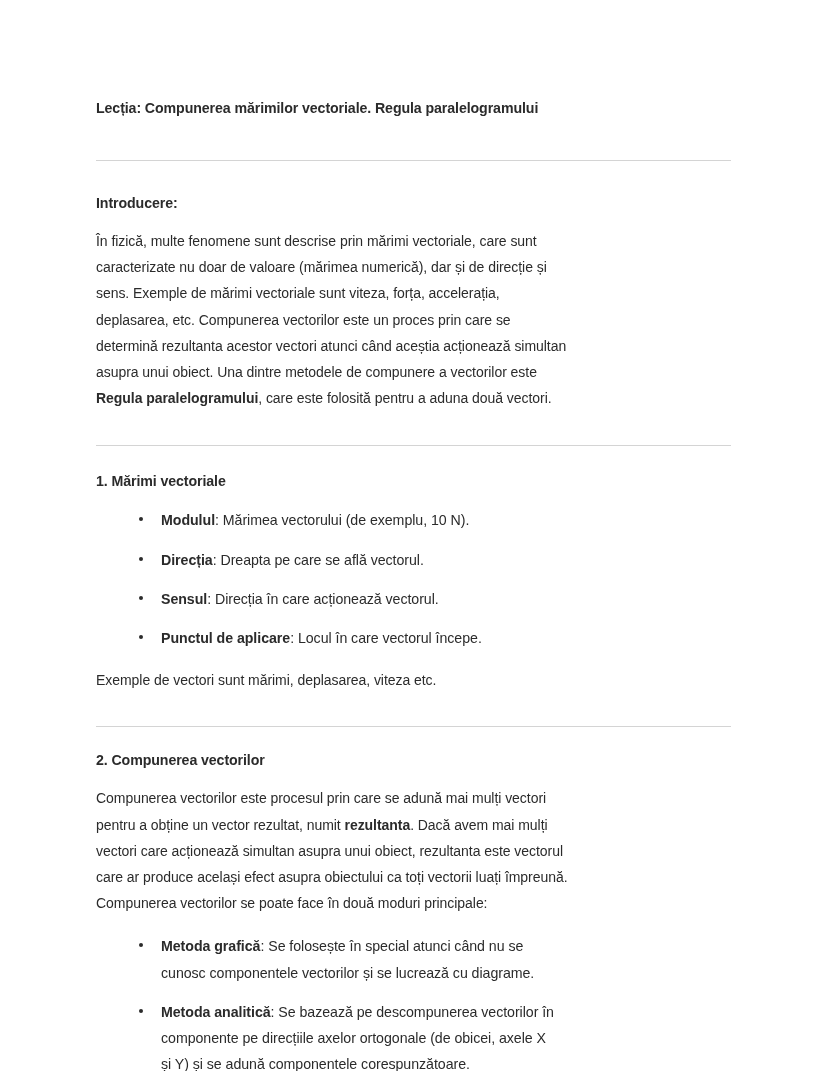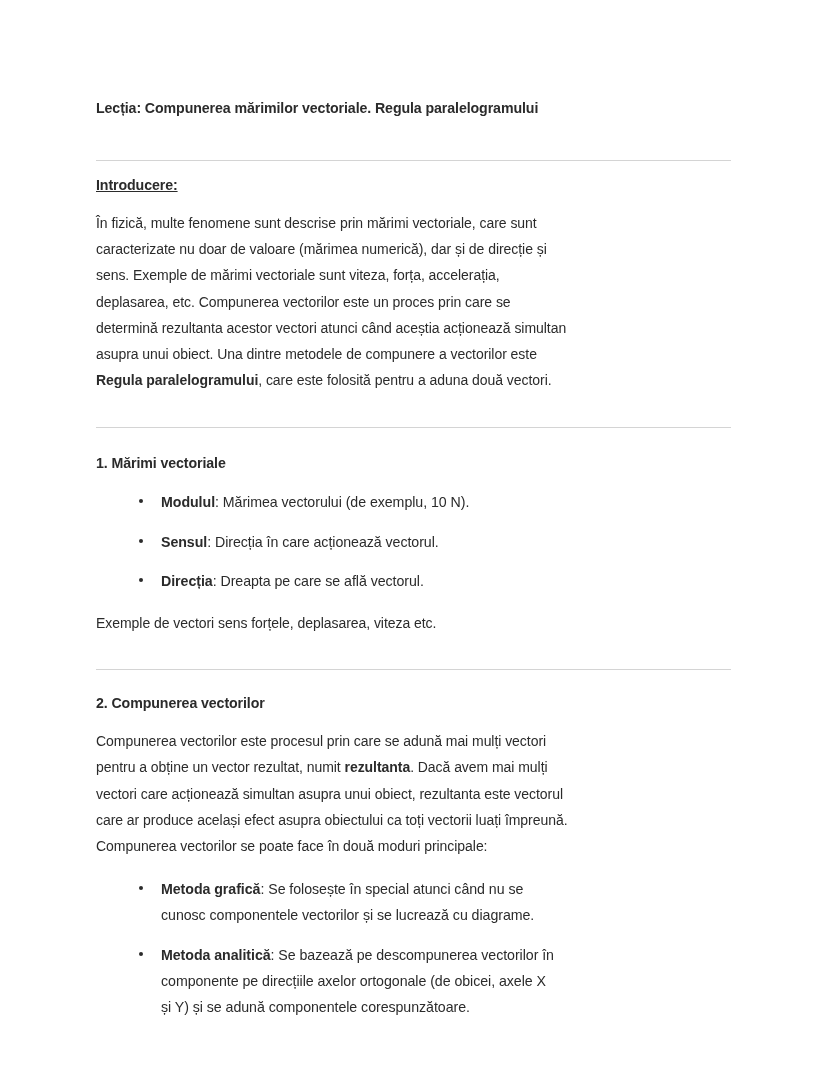--- a/index.html
+++ b/index.html
@@ -40,21 +40,21 @@
   .divider.d1 { margin-top: 42px; }
   .divider.d2 { margin-top: 34px; }
   .divider.d3 { margin-top: 33px; }
   .section-heading {
     font-size: 14.2px;
     font-weight: bold;
     line-height: 20px;
     letter-spacing: -0.1px;
     margin: 0;
   }
-  .divider.d1 + .section-heading { margin-top: 14px; text-decoration: underline; }
+  .divider.d1 + .section-heading { margin-top: 32px; }
   .divider.d2 + .section-heading { margin-top: 25px; }
   .divider.d3 + .section-heading { margin-top: 23px; }
   p.body-text {
     font-size: 14px;
     line-height: 26.2px;
     letter-spacing: -0.05px;
     margin: 0;
     max-width: 636px;
     color: #2b2b2b;
   }
@@ -104,28 +104,31 @@
   <hr class="divider d2">
 
   <h2 class="section-heading">1. Mărimi vectoriale</h2>
 
 
   <ul class="bullets">
     <li>
       <span class="dot"></span><b>Modulul</b><span>: Mărimea vectorului (de exemplu, 10 N).</span>
     </li>
     <li>
+      <span class="dot"></span><b>Direcția</b><span>: Dreapta pe care se află vectorul.</span>
+    </li>
+    <li>
       <span class="dot"></span><b>Sensul</b><span>: Direcția în care acționează vectorul.</span>
     </li>
     <li>
-      <span class="dot"></span><b>Direcția</b><span>: Dreapta pe care se află vectorul.</span>
+      <span class="dot"></span><b>Punctul de aplicare</b><span>: Locul în care vectorul începe.</span>
     </li>
   </ul>
 
-  <p class="body-text">Exemple de vectori sens forțele, deplasarea, viteza etc.</p>
+  <p class="body-text">Exemple de vectori sunt mărimi, deplasarea, viteza etc.</p>
 
   <hr class="divider d3">
 
   <h2 class="section-heading">2. Compunerea vectorilor</h2>
 
   <p class="body-text"><span>Compunerea vectorilor este procesul prin care se adună mai mulți vectori pentru a obține un vector rezultat, numit </span><b>rezultanta</b><span>. Dacă avem mai mulți vectori care acționează simultan asupra unui obiect, rezultanta este vectorul care ar produce același efect asupra obiectului ca toți vectorii luați împreună.</span></p>
 
   <p class="body-text">Compunerea vectorilor se poate face în două moduri principale:</p>
 
   <ul class="bullets">

